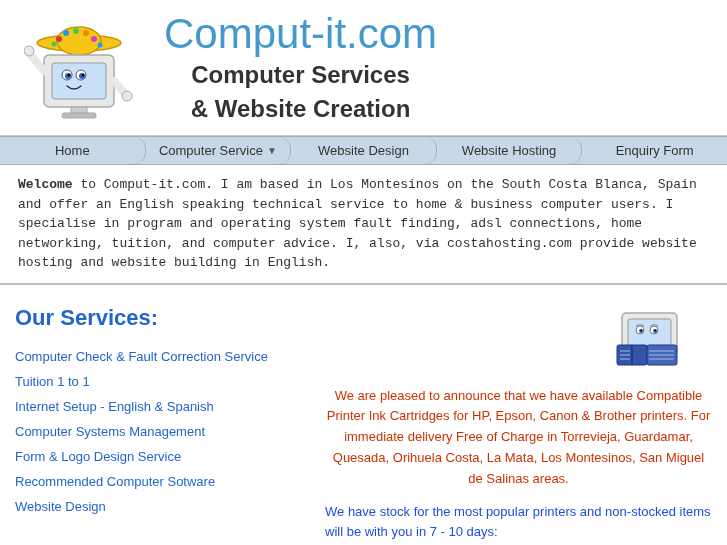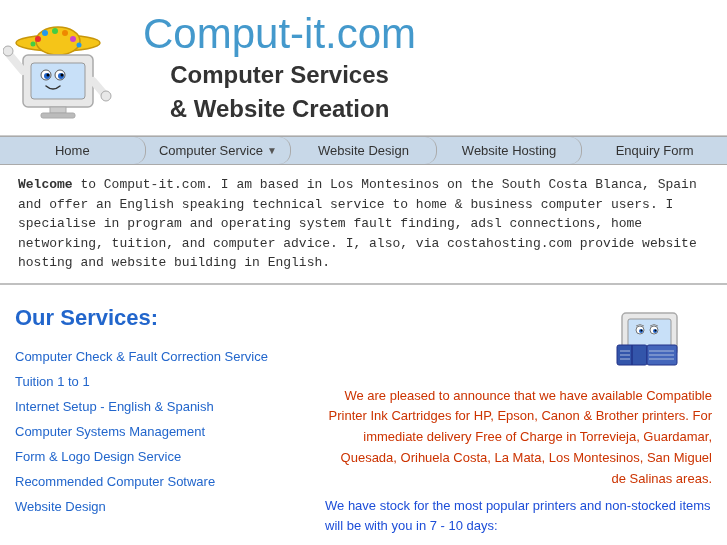--- a/index.html
+++ b/index.html
@@ -9,21 +9,21 @@
       width: 727px;
       background: #fff;
       margin: 0 auto;
     }
 
     
     .header {
       display: flex;
       align-items: center;
       background: #fff;
-      padding: 10px 3px;
+      padding: 10px 24px;
       border-bottom: 1px solid #ccc;
     }
     .header-logo {
       width: 130px;
       height: 110px;
       flex-shrink: 0;
     }
     .header-text {
       margin-left: 10px;
     }
@@ -111,23 +111,23 @@
     .right-column {
       flex: 1;
       padding-left: 10px;
       display: flex;
       flex-direction: column;
       align-items: center;
     }
     .printer-text {
       font-size: 13px;
       color: #cc3300;
-      text-align: right;
+      text-align: center;
       line-height: 1.6;
-      margin-bottom: 6px;
+      margin-bottom: 12px;
     }
     .printer-text2 {
       font-size: 13px;
       color: #1d4ed8;
       text-align: left;
       line-height: 1.6;
       margin-bottom: 10px;
     }
   </style>
 </head>

